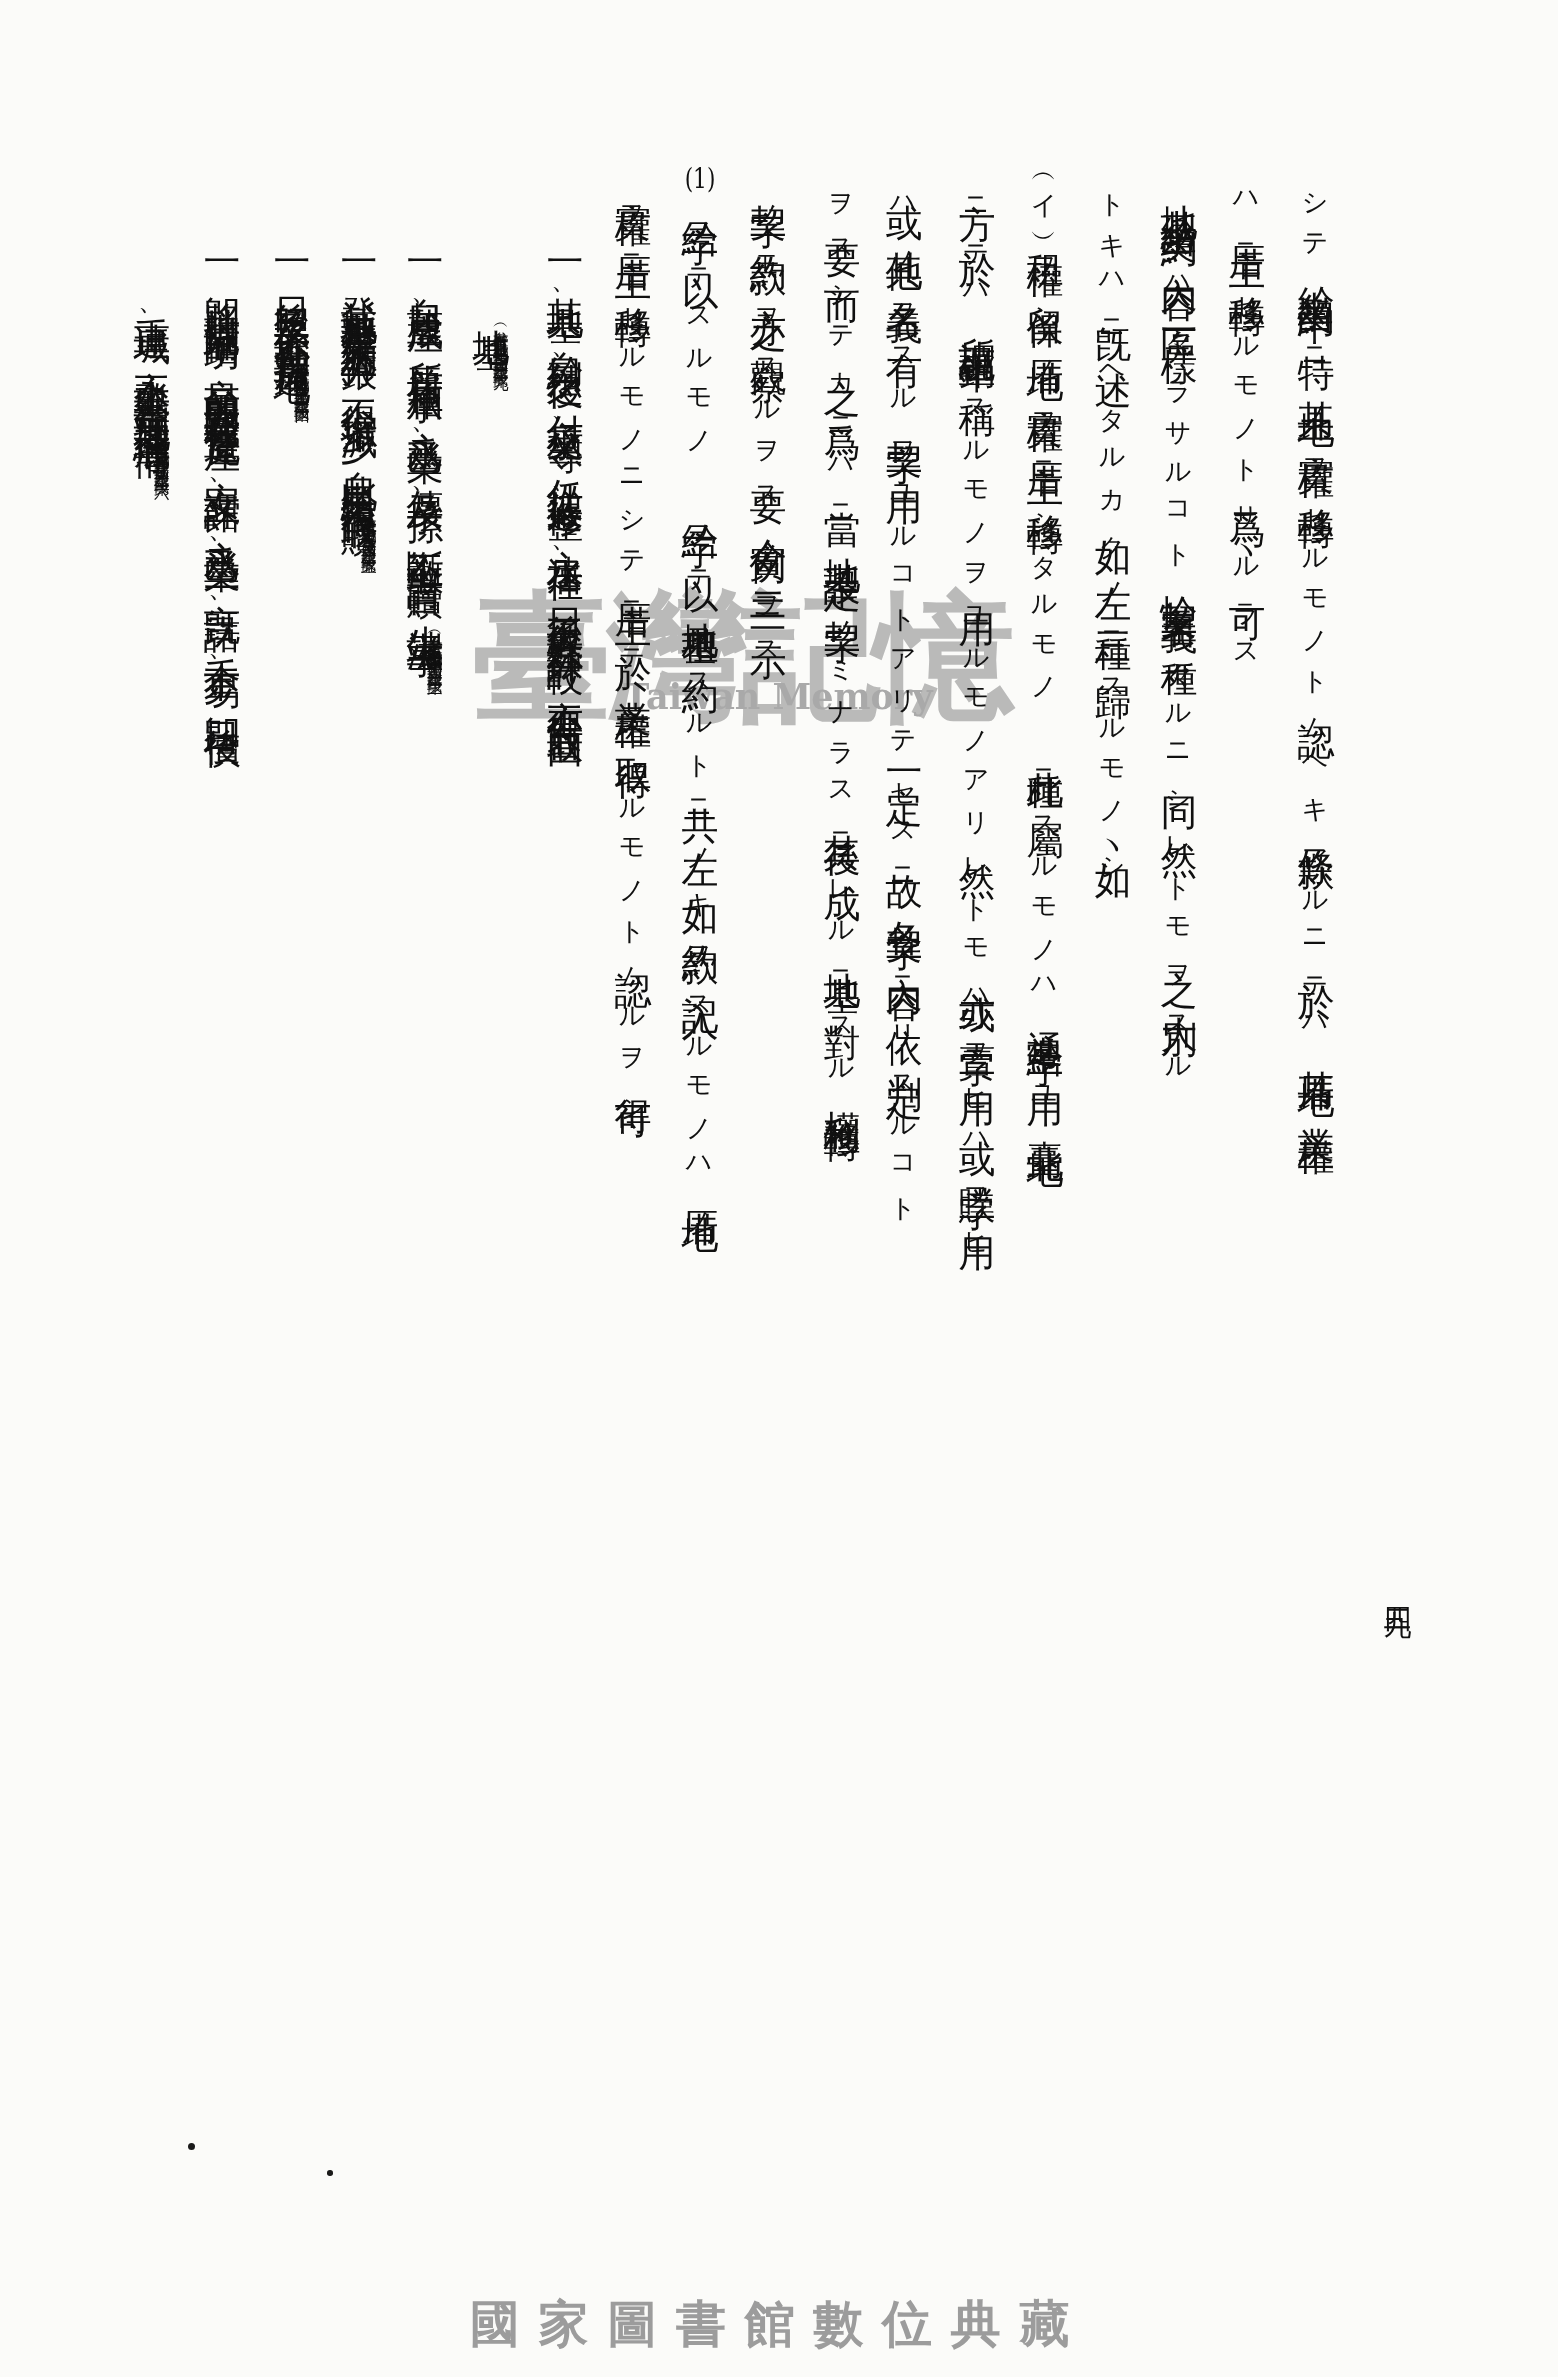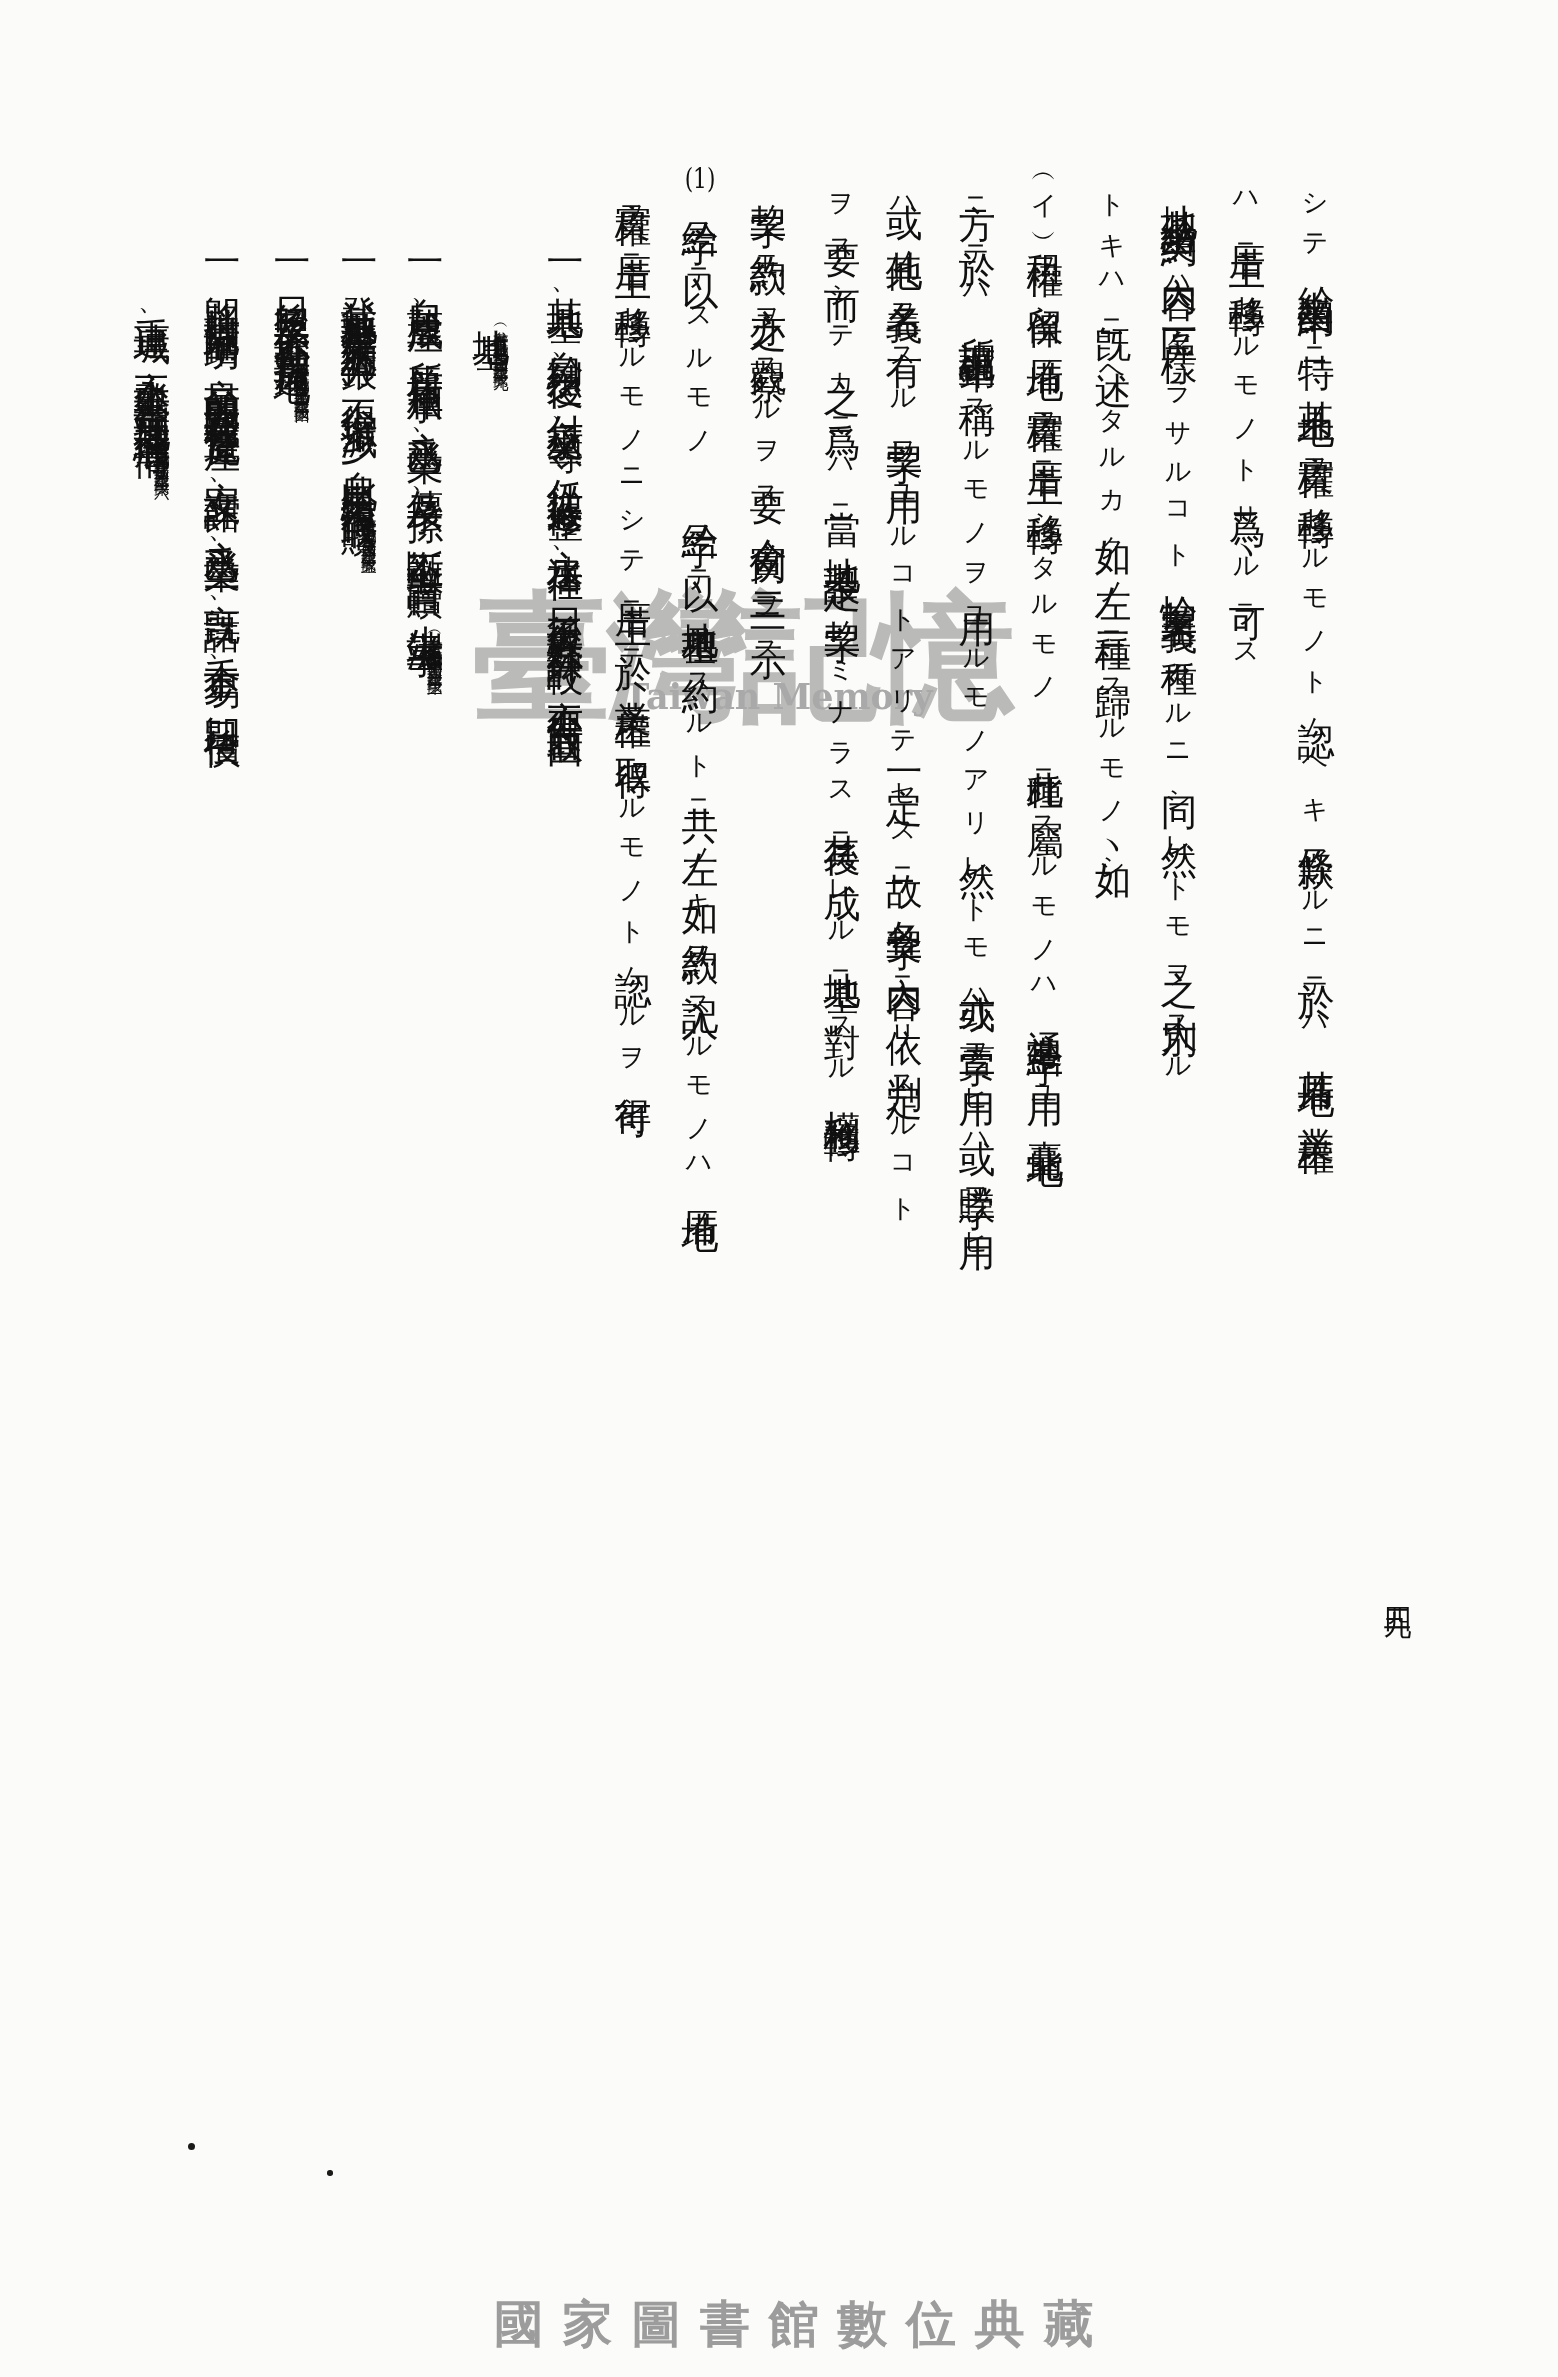--- a/index.html
+++ b/index.html
@@ -49,21 +49,21 @@
     position:absolute; left:731px; top:696px;
     transform:translate(-50%,-50%);
     font-size:35px; color:#a9a9a9; font-weight:bold;
     font-family:"DejaVu Serif", serif; white-space:nowrap;margin-left:47px;
   }
   .footer {
     position:absolute; left:779px; top:2324px;
     transform:translate(-50%,-50%);
     font-size:50px; letter-spacing:18.7px;
     color:#9c9c9c; font-weight:bold;
-    font-family:"DejaVu Sans", sans-serif; white-space:nowrap;margin-left:24px;
+    font-family:"DejaVu Sans", sans-serif; white-space:nowrap;
   }
   .speck { position:absolute; width:7px; height:7px; border-radius:50%; background:#1a1a1a; }
   .s1 { left:188px; top:2143px; }
   .s2 { left:327px; top:2170px; width:5.5px; height:5.5px; }
 </style>
 </head>
 <body>
 
 <div class="page">
   <div>

